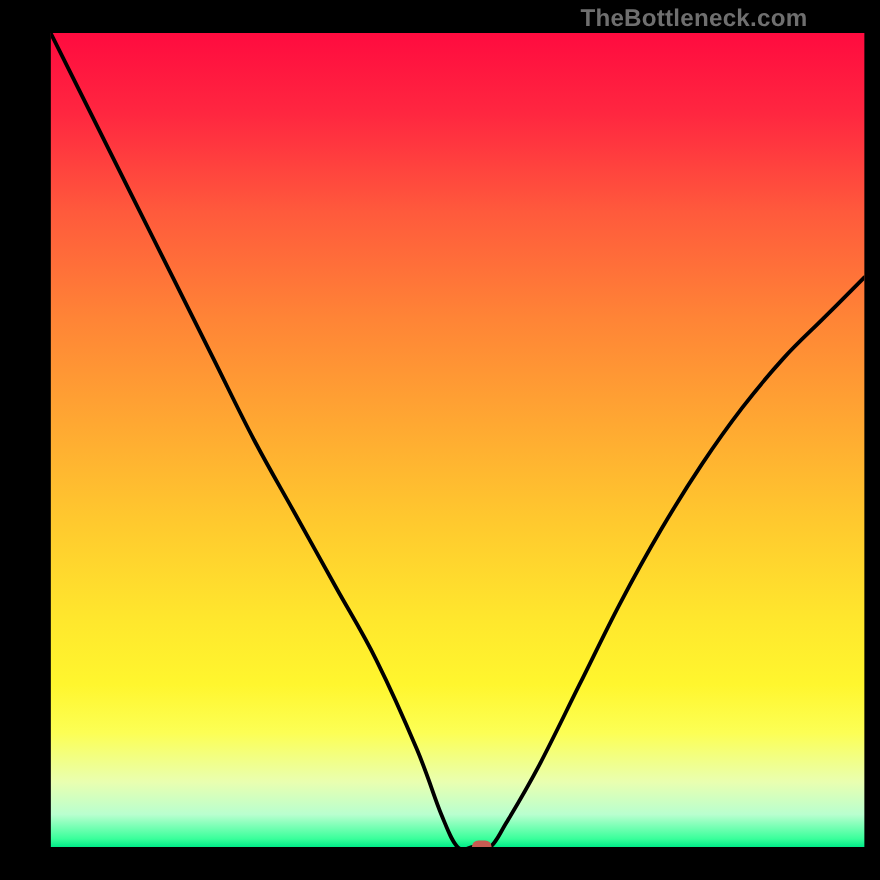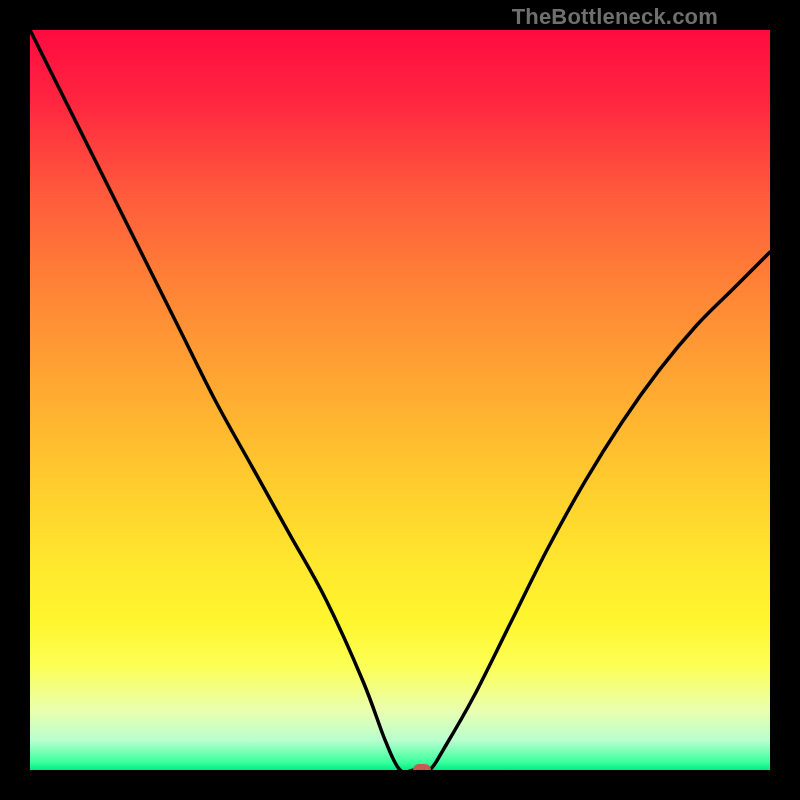--- a/index.html
+++ b/index.html
@@ -9,20 +9,21 @@
     height: 800px;
     background: #000;
     font-family: Arial, Helvetica, sans-serif;
     overflow: hidden;
   }
   .frame {
     position: relative;
     width: 728px;
     height: 800px;
     background: #000;
+    margin-left: 16px;
   }
   .watermark {
     position: absolute;
     top: 4px;
     right: 10px;
     color: #6f6f6f;
     font-size: 22px;
     font-weight: 600;
     letter-spacing: 0.2px;
     z-index: 5;

